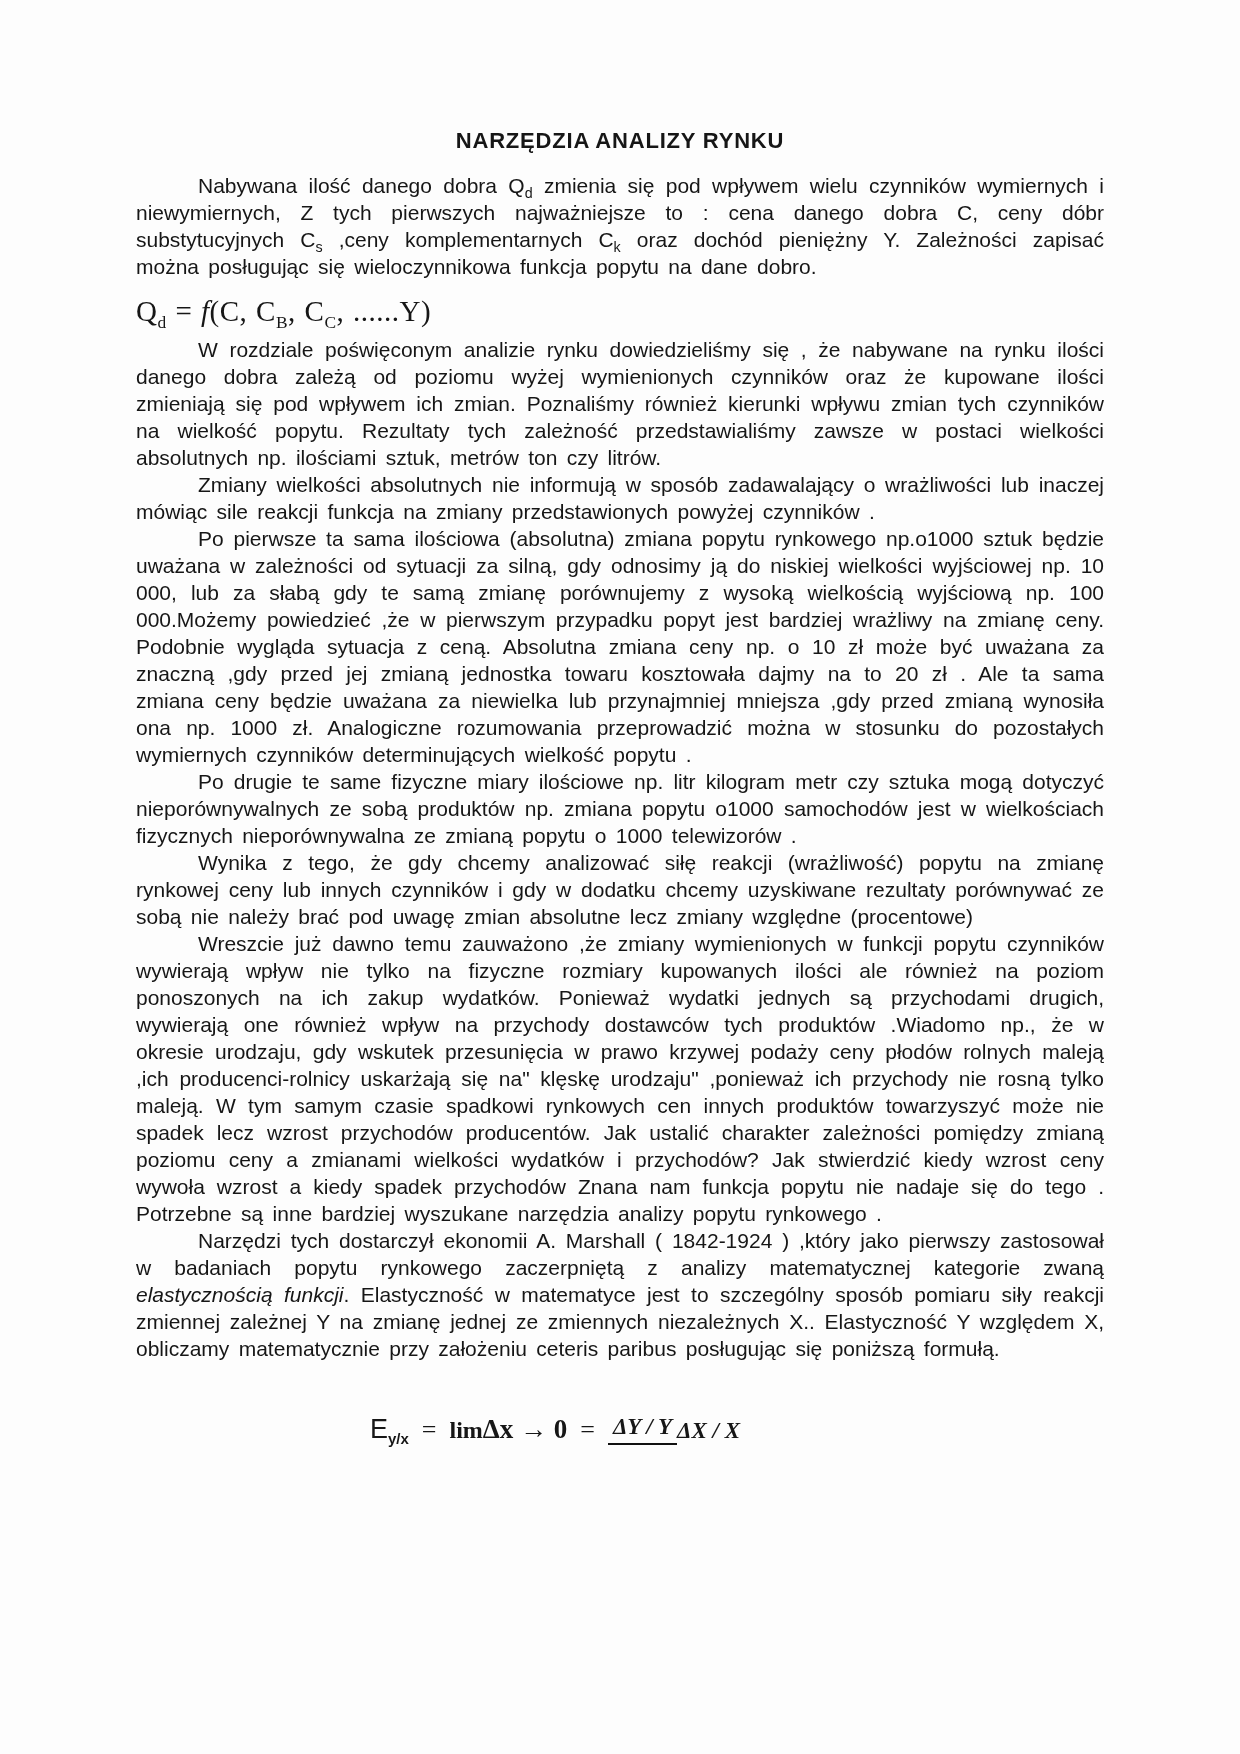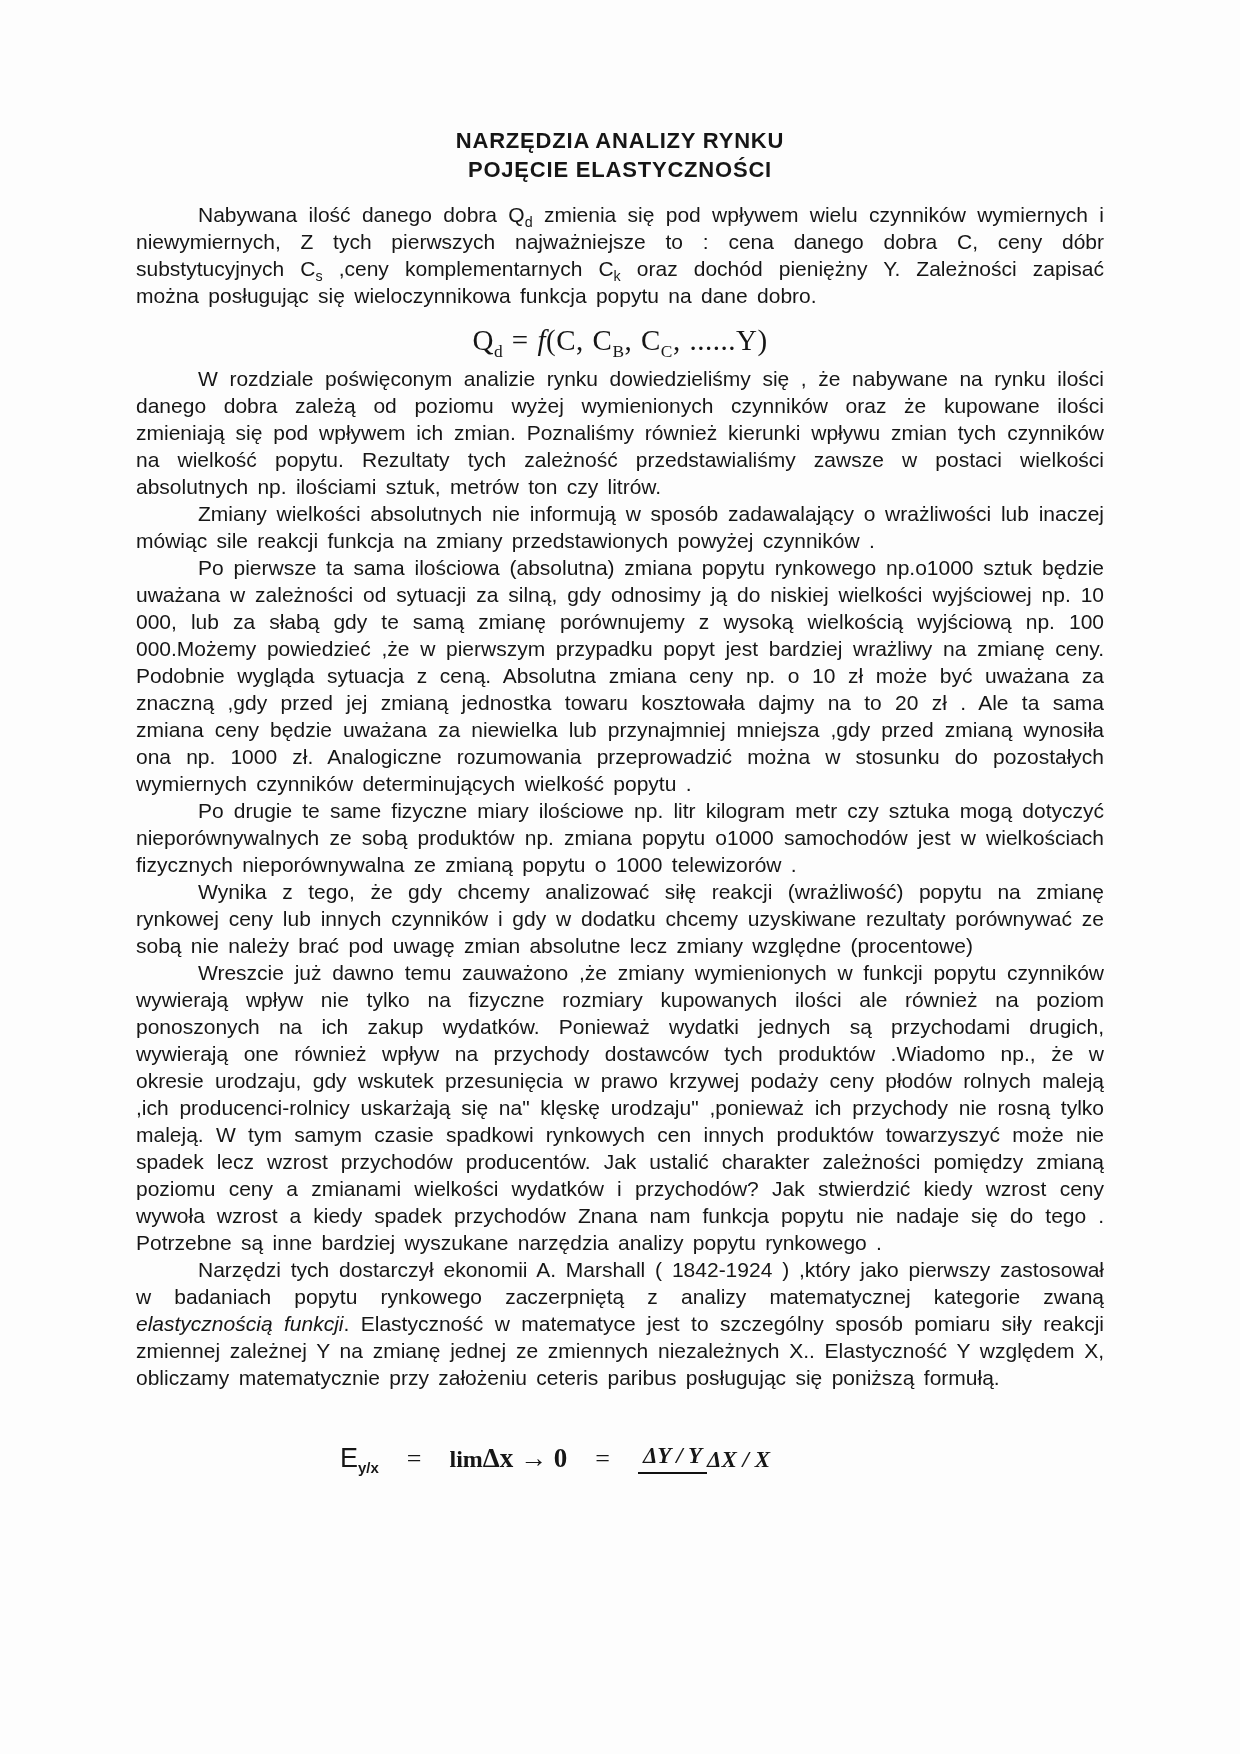--- a/index.html
+++ b/index.html
@@ -34,40 +34,40 @@
   .para {
     margin: 0;
     text-indent: 62px;
   }
   .para sub {
     font-size: 68%;
     line-height: 0;
   }
   .para em { font-style: italic; }
   .formula-display {
-    text-align: center;
+    text-align: left;
     text-indent: 0;
     font-family: "Liberation Serif", serif;
     font-size: 29px;
     line-height: 36px;
     margin: 13px 0 7px 0;
     letter-spacing: 0.5px;
     word-spacing: 1px;
   }
   .formula-display sub { font-size: 60%; line-height: 0; }
   .formula-display em { font-style: italic; }
   .formula2-row {
     display: flex;
     justify-content: center;
     margin-top: 52px;
   }
   .formula2 {
     display: flex;
     align-items: center;
-    gap: 28px;
+    gap: 13px;
     transform: translateX(-65px);
     font-family: "Liberation Serif", serif;
     font-size: 25px;
   }
   .f2-E {
     font-family: "Liberation Sans", sans-serif;
     font-size: 27px;
   }
   .f2-E sub { font-size: 15px; font-weight: 700; line-height: 0; }
   .f2-eq { font-size: 26px; }
@@ -91,21 +91,20 @@
   .f2-num { border-bottom: 2px solid #111; padding: 0 5px 3px 5px; }
   .f2-den { padding-top: 3px; }
 </style>
 </head>
 <body style="color: rgb(22, 22, 22); background: rgb(253, 253, 253);">
 
 <div class="page">
 
   <div class="doc-title">
     <div>NARZĘDZIA ANALIZY RYNKU</div>
-    <div>POJĘCIE ELASTYCZNOŚCI</div>
   </div>
 
   <div class="doc-body">
       <p class="para"><span>Nabywana ilość danego dobra Q</span><sub>d</sub><span> zmienia się pod wpływem wielu czynników wymiernych i niewymiernych, Z tych pierwszych najważniejsze to : cena danego dobra C, ceny dóbr substytucyjnych C</span><sub>s</sub><span> ,ceny komplementarnych C</span><sub>k</sub><span> oraz dochód pieniężny Y. Zależności zapisać można posługując się wieloczynnikowa funkcja popytu na dane dobro.</span></p>
       <div class="formula-display"><span>Q</span><sub>d</sub><span> = </span><em>f</em><span>(C, C</span><sub>B</sub><span>, C</span><sub>C</sub><span>, ......Y)</span></div>
       <p class="para"><span>W rozdziale poświęconym analizie rynku dowiedzieliśmy się , że nabywane na rynku ilości danego dobra zależą od poziomu wyżej wymienionych czynników oraz że kupowane ilości zmieniają się pod wpływem ich zmian. Poznaliśmy również kierunki wpływu zmian tych czynników na wielkość popytu. Rezultaty tych zależność przedstawialiśmy zawsze w postaci wielkości absolutnych np. ilościami sztuk, metrów ton czy litrów.</span></p>
       <p class="para"><span>Zmiany wielkości absolutnych nie informują w sposób zadawalający o wrażliwości lub inaczej mówiąc sile reakcji funkcja na zmiany przedstawionych powyżej czynników .</span></p>
       <p class="para"><span>Po pierwsze ta sama ilościowa (absolutna) zmiana popytu rynkowego np.o1000 sztuk będzie uważana w zależności od sytuacji za silną, gdy odnosimy ją do niskiej wielkości wyjściowej np. 10 000, lub za słabą gdy te samą zmianę porównujemy z wysoką wielkością wyjściową np. 100 000.Możemy powiedzieć ,że w pierwszym przypadku popyt jest bardziej wrażliwy na zmianę ceny. Podobnie wygląda sytuacja z ceną. Absolutna zmiana ceny np. o 10 zł może być uważana za znaczną ,gdy przed jej zmianą jednostka towaru kosztowała dajmy na to 20 zł . Ale ta sama zmiana ceny będzie uważana za niewielka lub przynajmniej mniejsza ,gdy przed zmianą wynosiła ona np. 1000 zł. Analogiczne rozumowania przeprowadzić można w stosunku do pozostałych wymiernych czynników determinujących wielkość popytu .</span></p>
       <p class="para"><span>Po drugie te same fizyczne miary ilościowe np. litr kilogram metr czy sztuka mogą dotyczyć nieporównywalnych ze sobą produktów np. zmiana popytu o1000 samochodów jest w wielkościach fizycznych nieporównywalna ze zmianą popytu o 1000 telewizorów .</span></p>
       <p class="para"><span>Wynika z tego, że gdy chcemy analizować siłę reakcji (wrażliwość) popytu na zmianę rynkowej ceny lub innych czynników i gdy w dodatku chcemy uzyskiwane rezultaty porównywać ze sobą nie należy brać pod uwagę zmian absolutne lecz zmiany względne (procentowe)</span></p>

